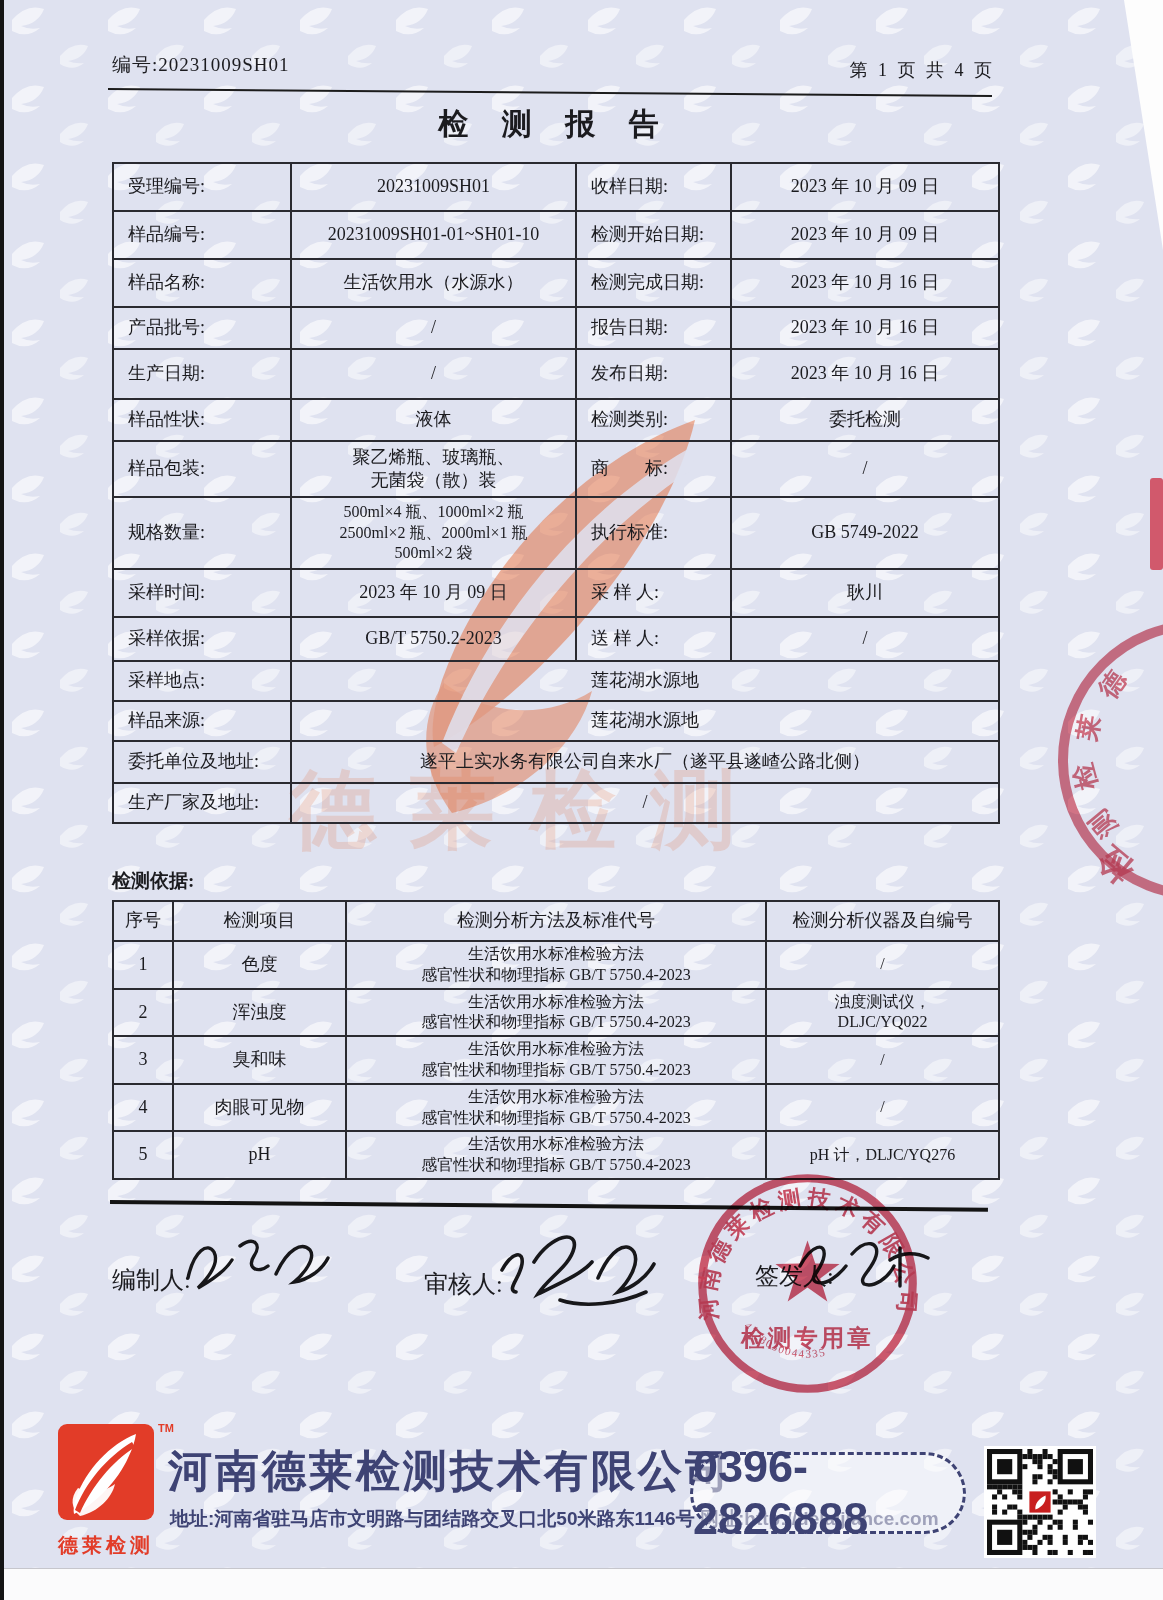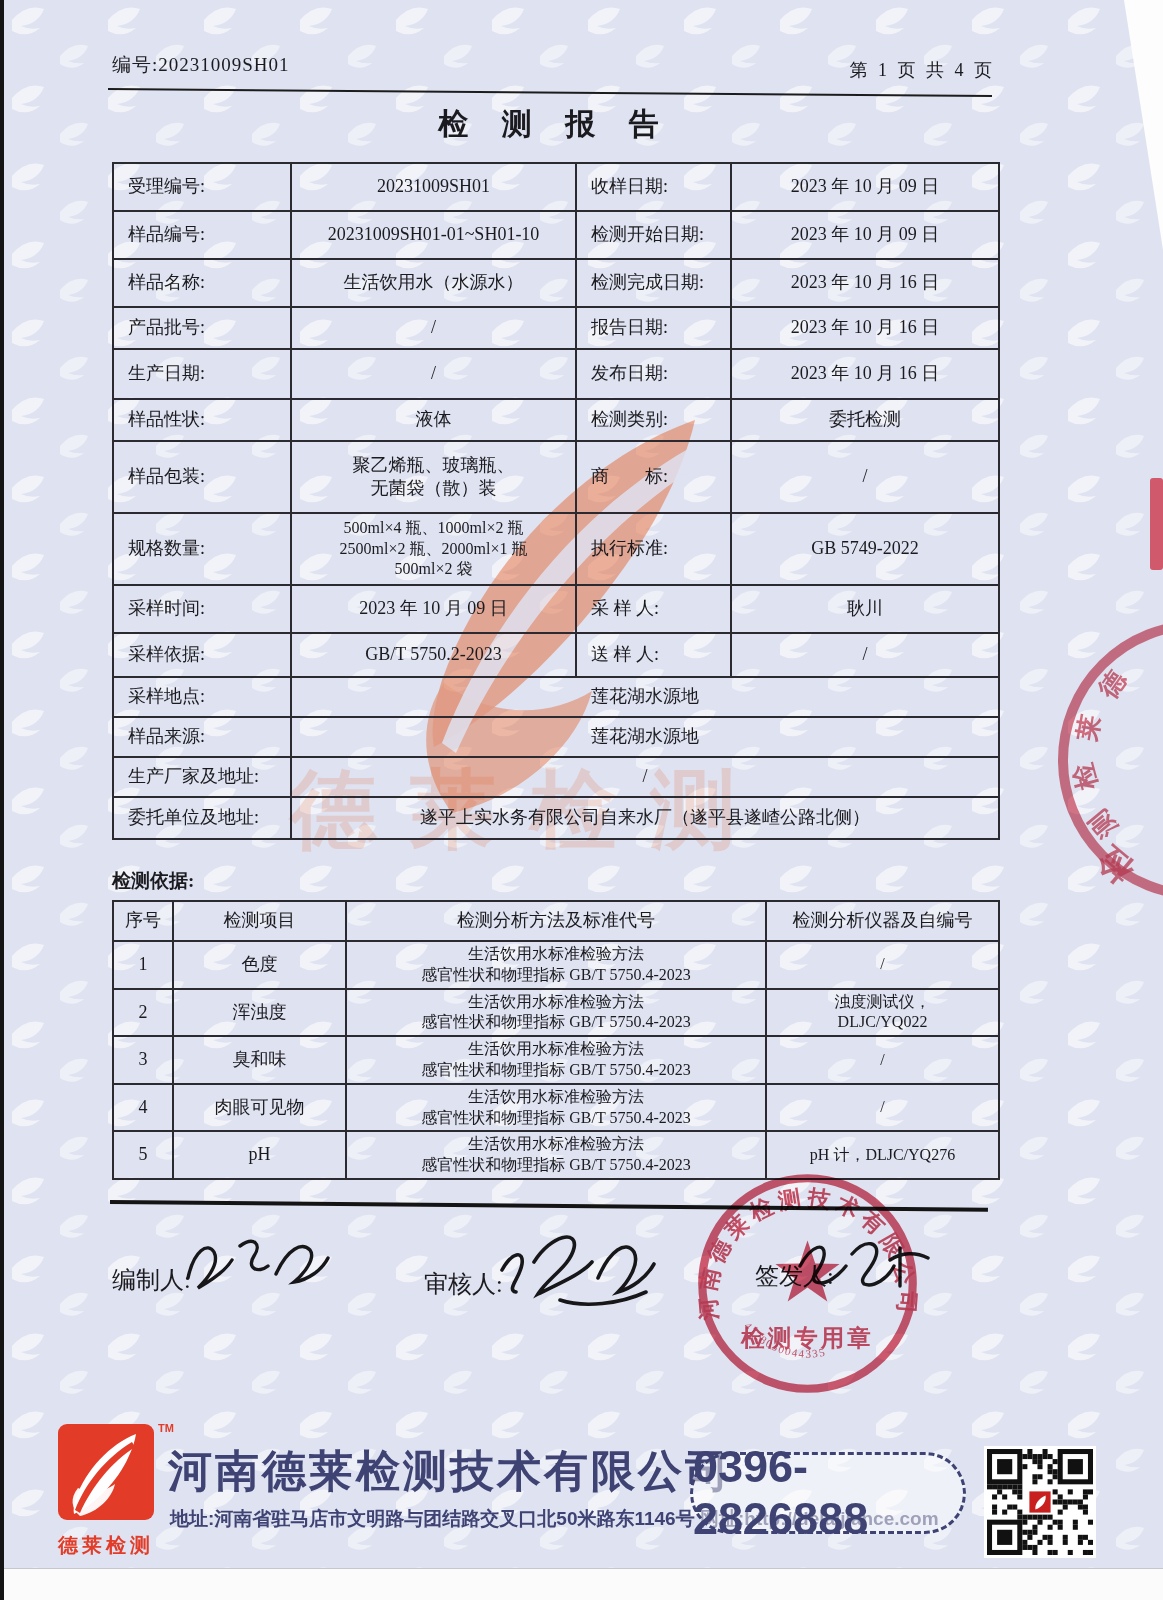--- a/index.html
+++ b/index.html
@@ -136,21 +136,21 @@
       <td class="lab">发布日期:</td>
       <td>2023 年 10 月 16 日</td>
     </tr>
     <tr>
       <td class="lab" style="height:42px">样品性状:</td>
       <td>液体</td>
       <td class="lab">检测类别:</td>
       <td>委托检测</td>
     </tr>
     <tr>
-      <td class="lab" style="height:72px">样品包装:</td>
+      <td class="lab" style="height:56px">样品包装:</td>
       <td>聚乙烯瓶、玻璃瓶、
 无菌袋（散）装</td>
       <td class="lab">商　　标:</td>
       <td>/</td>
     </tr>
     <tr>
       <td class="lab" style="height:72px">规格数量:</td>
       <td class="small">500ml×4 瓶、1000ml×2 瓶
 2500ml×2 瓶、2000ml×1 瓶
 500ml×2 袋</td>
@@ -171,26 +171,26 @@
     </tr>
     <tr>
       <td class="lab" style="height:40px">采样地点:</td>
       <td colspan="3">莲花湖水源地</td>
     </tr>
     <tr>
       <td class="lab" style="height:40px">样品来源:</td>
       <td colspan="3">莲花湖水源地</td>
     </tr>
     <tr>
+      <td class="lab" style="height:42px">委托单位及地址:</td>
+      <td colspan="3">遂平上实水务有限公司自来水厂（遂平县遂嵖公路北侧）</td>
+    </tr>
+    <tr>
       <td class="lab" style="height:40px">生产厂家及地址:</td>
       <td colspan="3">/</td>
-    </tr>
-    <tr>
-      <td class="lab" style="height:42px">委托单位及地址:</td>
-      <td colspan="3">遂平上实水务有限公司自来水厂（遂平县遂嵖公路北侧）</td>
     </tr>
   </tbody>
     </table>
 
   <div class="basis-heading">检测依据:</div>
   <table class="tb2">
     <colgroup>
         <col style="width:60px">
         <col style="width:173px">
         <col style="width:420px">

